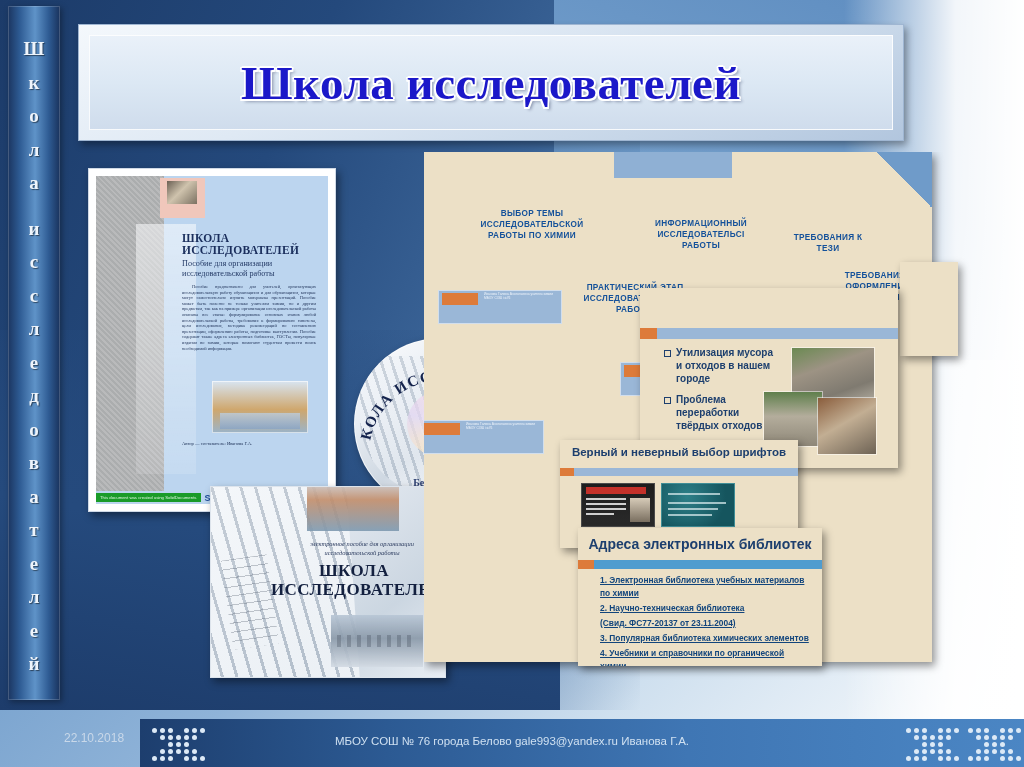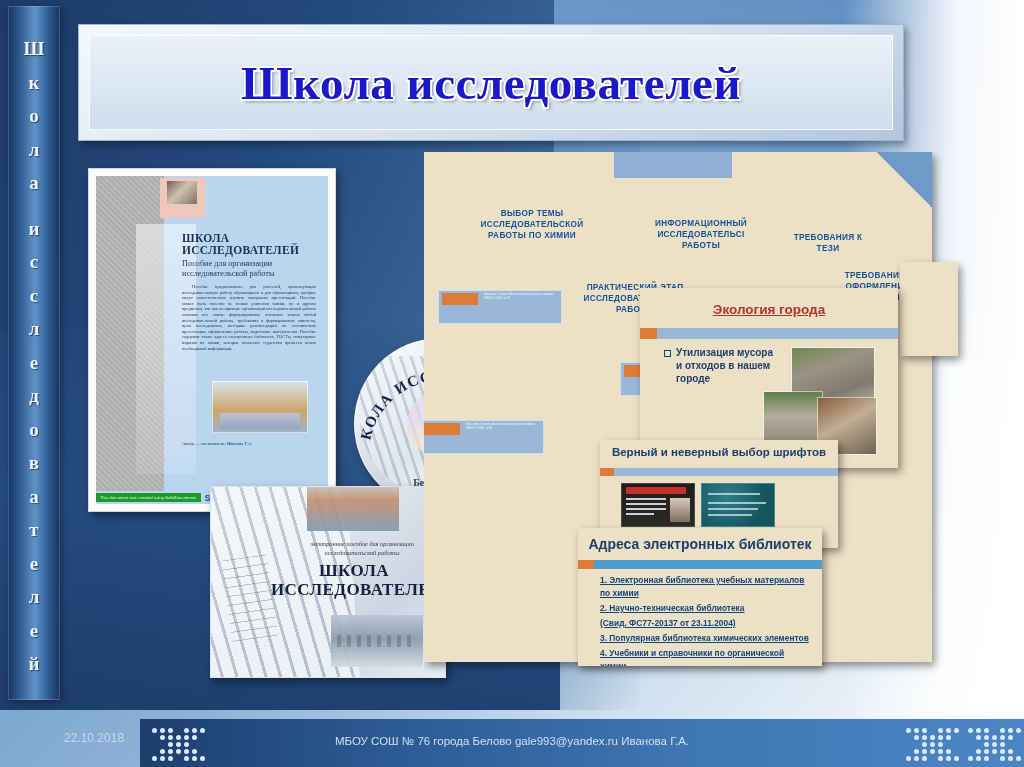--- a/index.html
+++ b/index.html
@@ -256,21 +256,21 @@
   .eco li:before{
     content:"";position:absolute;left:0;top:4px;width:5px;height:5px;
     border:1px solid #1d3f6e;background:#ece0c6;
   }
   .eco .ph{position:absolute;box-shadow:0 0 0 1px rgba(255,255,255,.5);}
   .eco .ph1{left:152px;top:60px;width:82px;height:58px;background:linear-gradient(160deg,#6b8a52 0%,#9d9384 35%,#7f7a70 70%,#b9b3a6 100%);}
   .eco .ph2{left:124px;top:104px;width:58px;height:54px;background:linear-gradient(180deg,#5f7f4c 0%,#b4ad9c 45%,#8e8778 100%);}
   .eco .ph3{left:178px;top:110px;width:58px;height:56px;background:linear-gradient(150deg,#8a5d3c 0%,#c2ae93 45%,#6e6355 100%);}
 
   
-  .fonts{left:600px;top:440px;width:238px;height:108px;background:#ece0c6;}
+  .fonts{left:560px;top:440px;width:238px;height:108px;background:#ece0c6;}
   .fonts .hdr{
     position:absolute;left:0;top:6px;width:100%;text-align:center;
     font-weight:bold;font-size:11.5px;color:#1d3f6e;
   }
   .fonts .bar{position:absolute;left:0;top:28px;width:100%;height:8px;background:#9ab7d7;}
   .fonts .bar .sq{position:absolute;left:0;top:0;width:14px;height:8px;background:#dd7b3a;}
   .fonts .s1{
     position:absolute;left:22px;top:44px;width:72px;height:42px;
     background:linear-gradient(180deg,#1d1d1d 0%,#2a2a2a 100%);
     box-shadow:0 0 0 1px #4a4a4a;
@@ -421,26 +421,26 @@
       </div>
       <div class="mini" style="left: -4px; top: 268px; width: 124px;">
         <span class="or"></span>
         <span class="tx">Иванова Галина Анатольевна учитель химии МБОУ СОШ №76</span>
       </div>
     </div>
 
   <div class="card frag"></div>
 
   <div class="card eco">
-    <div class="hdr">Экология города</div>
     <div class="bar">
         <span class="sq"></span>
       </div>
     <ul>
       <li>Утилизация мусора и отходов в нашем городе</li>
+      <li>Проблема переработки твёрдых отходов</li>
     </ul>
     <div class="ph ph1"></div>
     <div class="ph ph2"></div>
     <div class="ph ph3"></div>
   </div>
 
   <div class="card fonts">
     <div class="hdr">Верный  и неверный  выбор шрифтов</div>
     <div class="bar">
         <span class="sq"></span>

